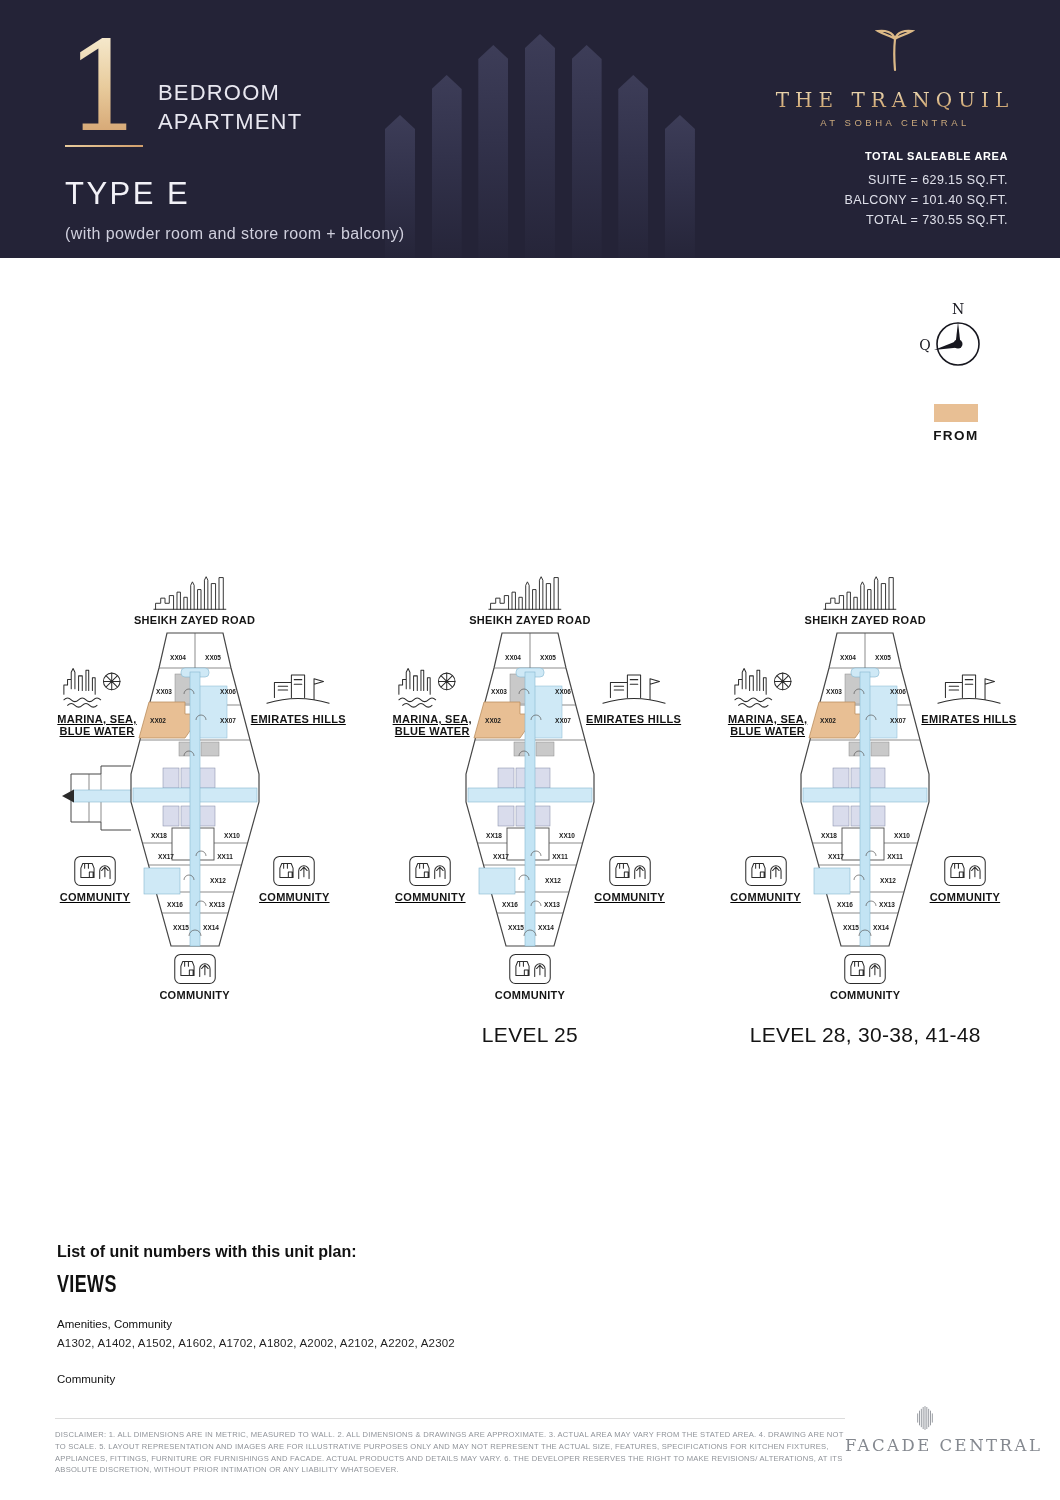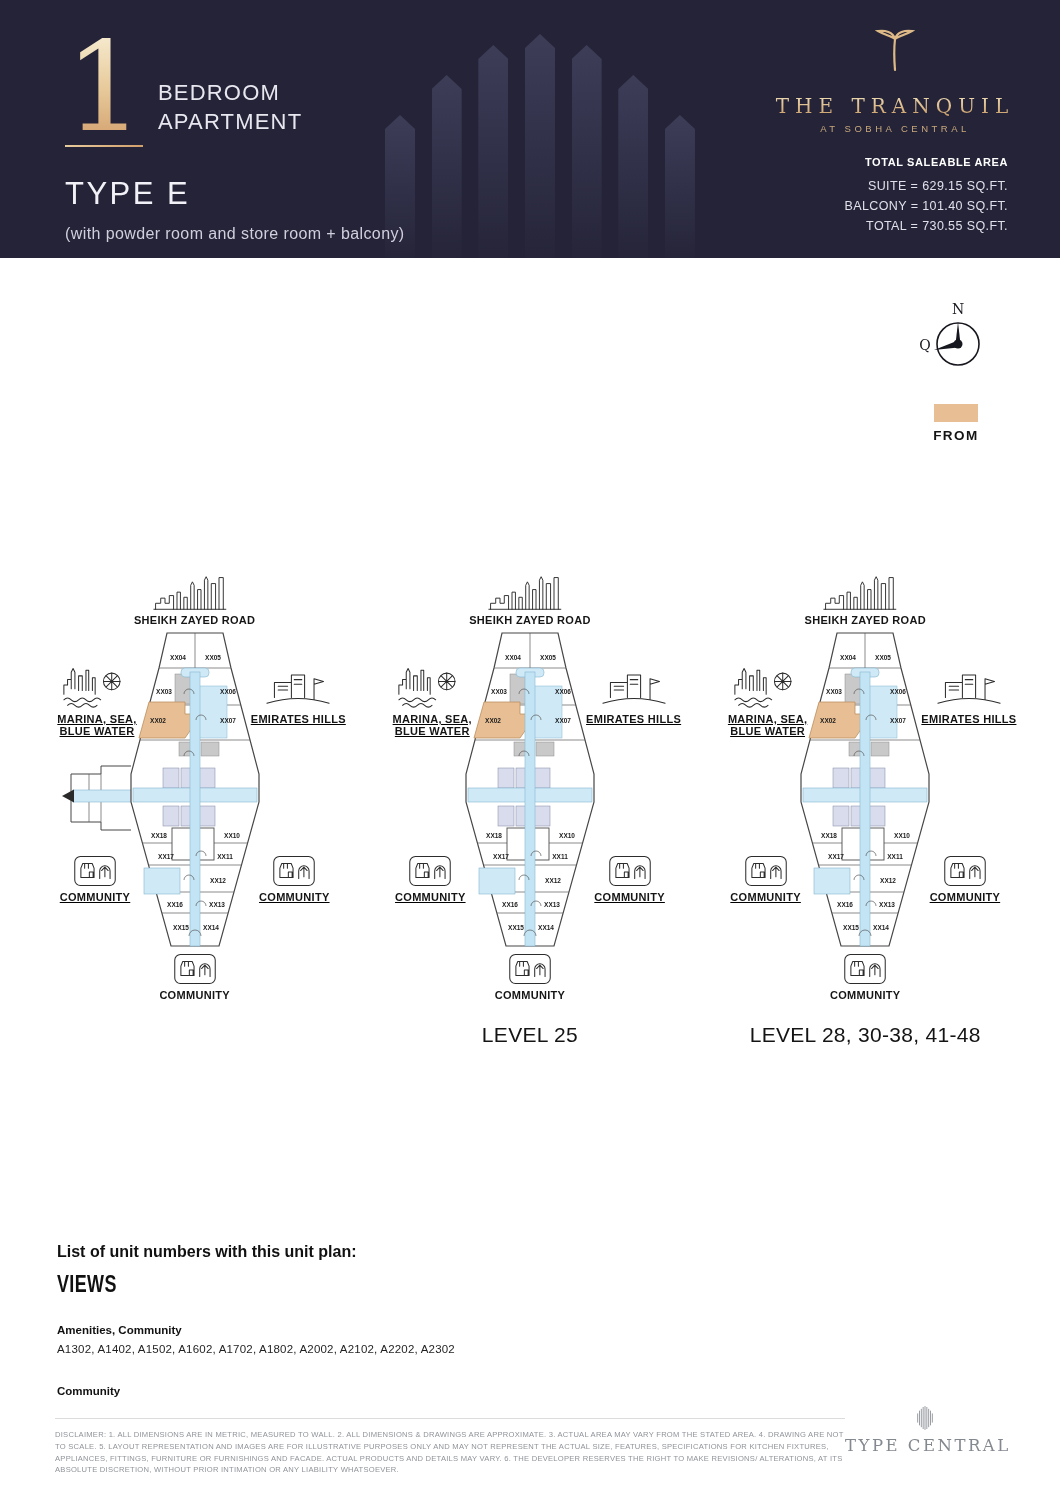--- a/index.html
+++ b/index.html
@@ -14,21 +14,21 @@
   .hleft{position:absolute;left:65px;top:30px;color:#eceaf2;}
   .hnum-row{display:flex;align-items:flex-end;}
   .bignum{font-family:"DejaVu Serif",serif;font-size:124px;line-height:0.92;background:linear-gradient(180deg,#f7edd3 0%,#e8cb9c 50%,#d29f6c 100%);-webkit-background-clip:text;background-clip:text;color:transparent;}
   .num-bar{width:78px;height:2px;background:linear-gradient(90deg,#e8cb9c,#d29f6c);margin-top:1px;}
   .hnum-label{margin-left:14px;margin-bottom:10px;font-size:22px;letter-spacing:1.2px;color:#e8e7f0;line-height:1.35;}
   .type-label{margin-top:29px;font-size:31px;font-weight:400;letter-spacing:2.5px;color:#f2f1f7;}
   .subtitle{margin-top:13px;font-size:16px;color:#cfcfdd;letter-spacing:0.4px;}
   .hright{position:absolute;right:40px;top:26px;width:250px;}
   .brand{ text-align:center;}
   .brand-tsvg{display:block;margin:0 auto;}
-  .brand-name{margin-top:22px;font-family:"DejaVu Serif",serif;font-size:20px;letter-spacing:6px;background:linear-gradient(180deg,#f0e0bd 0%,#dbb988 55%,#c39763 100%);-webkit-background-clip:text;background-clip:text;color:transparent;white-space:nowrap;}
+  .brand-name{margin-top:16px;font-family:"DejaVu Serif",serif;font-size:20px;letter-spacing:6px;background:linear-gradient(180deg,#f0e0bd 0%,#dbb988 55%,#c39763 100%);-webkit-background-clip:text;background-clip:text;color:transparent;white-space:nowrap;}
   .brand-sub{margin-top:5px;font-size:9.5px;letter-spacing:3.5px;color:#c9a87c;}
   .area{margin-top:22px;text-align:right;padding-right:12px;}
   .area-title{font-size:11px;font-weight:700;color:#ffffff;letter-spacing:0.6px;margin-bottom:8px;}
   .area-line{font-size:12.5px;color:#dfe0ea;line-height:1.6;letter-spacing:0.4px;}
 
   
   .legend{position:absolute;top:302px;right:58px;width:92px;text-align:center;}
   .legend svg{display:block;margin:0 auto;}
   .unit-swatch{width:44px;height:18px;margin:28px auto 0 auto;}
   .unit-label{margin-top:6px;font-size:13.5px;font-weight:600;letter-spacing:1.5px;color:#141414;}
@@ -52,21 +52,21 @@
 
   
   .ln{stroke:#5a5a5a;stroke-width:0.7;fill:none;}
   .ulabel{font-family:"Liberation Sans",sans-serif;font-size:6.5px;font-weight:700;fill:#1c1c1c;text-anchor:middle;}
   .icon-stroke-thin{stroke:#2c2c2c;fill:none;stroke-width:1.1;stroke-linecap:round;stroke-linejoin:round;}
 
   
   .unitlist{position:absolute;top:1243px;left:57px;width:620px;color:#1f1f1f;}
   .ul-intro{font-size:16px;font-weight:700;color:#111;}
   .ul-views{margin-top:10px;font-size:23px;font-weight:700;letter-spacing:0.5px;transform:scaleX(0.78);transform-origin:left;color:#111;}
-  .ul-group-title{margin-top:26px;font-size:11.5px;font-weight:700;color:#111;}
+  .ul-group-title{margin-top:20px;font-size:11.5px;font-weight:400;color:#111;}
   .ul-units{margin-top:5px;font-size:11.5px;line-height:1.55;color:#1f1f1f;width:585px;letter-spacing:0.2px;}
 
   
   .footer{position:absolute;top:1418px;left:55px;width:950px;display:flex;align-items:flex-start;}
   .disclaimer{width:790px;border-top:1px solid #dcdcdc;padding-top:10px;font-size:7.6px;line-height:1.55;color:#8f9399;letter-spacing:0.25px;text-transform:uppercase;}
   .footer-brand{width:160px;margin-left:0px;margin-top:-14px;text-align:center;}
   .footer-brand svg{display:block;margin:0 auto;}
   .footer-brand-name{margin-top:4px;font-family:"DejaVu Serif",serif;font-size:16.5px;letter-spacing:2.5px;color:#84888f;white-space:nowrap;}
 </style>
 </head>
@@ -354,17 +354,17 @@
           <line x1="6" y1="7" x2="6" y2="23"></line>
           <line x1="8" y1="5" x2="8" y2="25"></line>
           <line x1="10" y1="3" x2="10" y2="27"></line>
           <line x1="12" y1="2" x2="12" y2="28"></line>
           <line x1="14" y1="3" x2="14" y2="27"></line>
           <line x1="16" y1="5" x2="16" y2="25"></line>
           <line x1="18" y1="7" x2="18" y2="23"></line>
           <line x1="20" y1="10" x2="20" y2="20"></line>
         </g>
       </svg>
-      <div class="footer-brand-name">TYPE CENTRAL</div>
+      <div class="footer-brand-name">FACADE CENTRAL</div>
     </div>
   </div>
 
 </div>
 
 </body></html>

